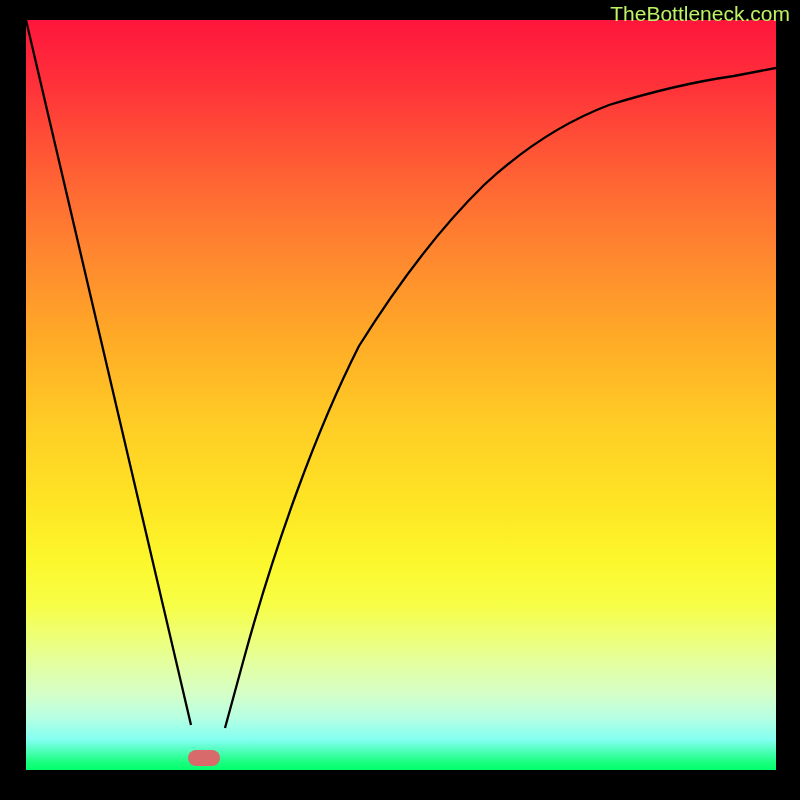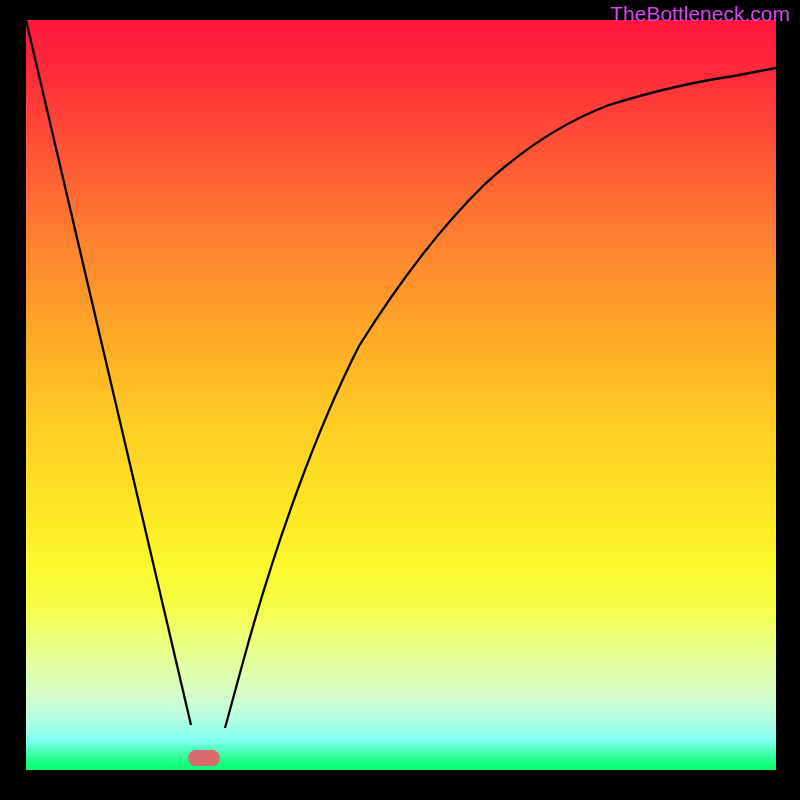--- a/index.html
+++ b/index.html
@@ -35,21 +35,21 @@
       #03ff6b 100%
     );
   }
   .watermark {
     position: absolute;
     top: 2px;
     right: 10px;
     font-family: Arial, Helvetica, sans-serif;
     font-size: 21px;
     font-weight: 500;
-    color: #d946ef;
+    color: #bef264;
     letter-spacing: 0px;
   }
   svg.curve {
     position: absolute;
     left: 0;
     top: 0;
     width: 750px;
     height: 750px;
     pointer-events: none;
   }

